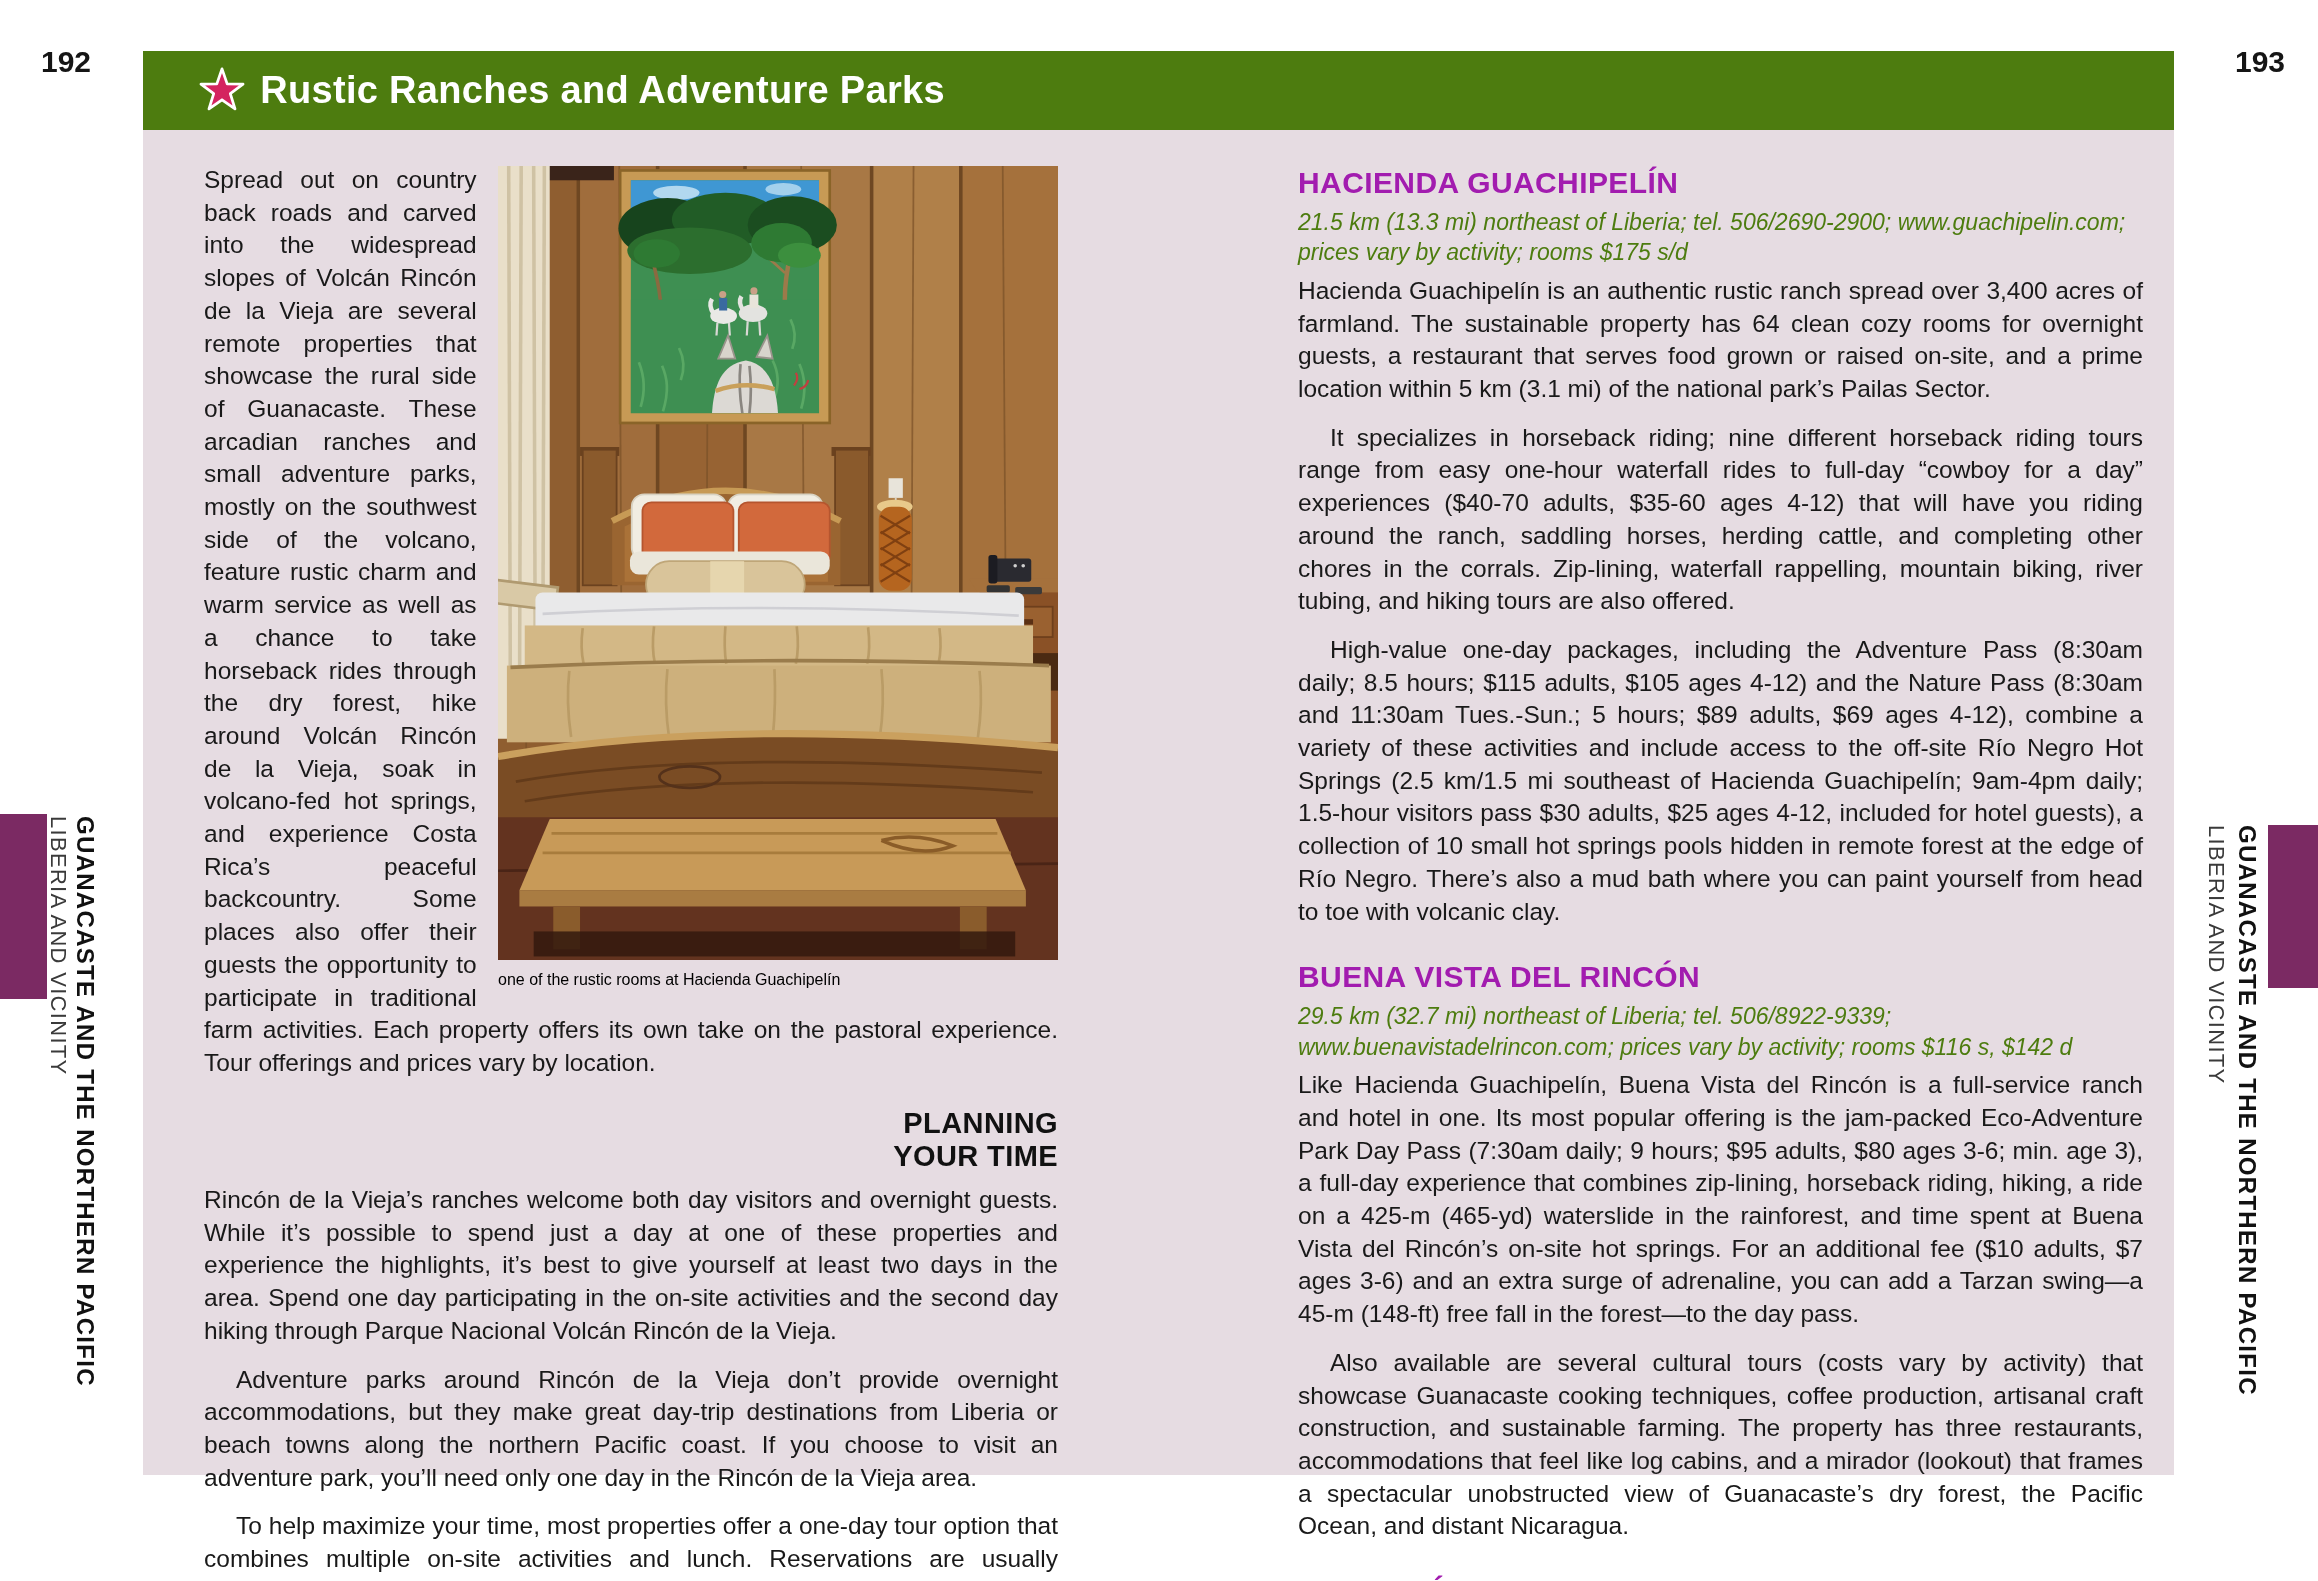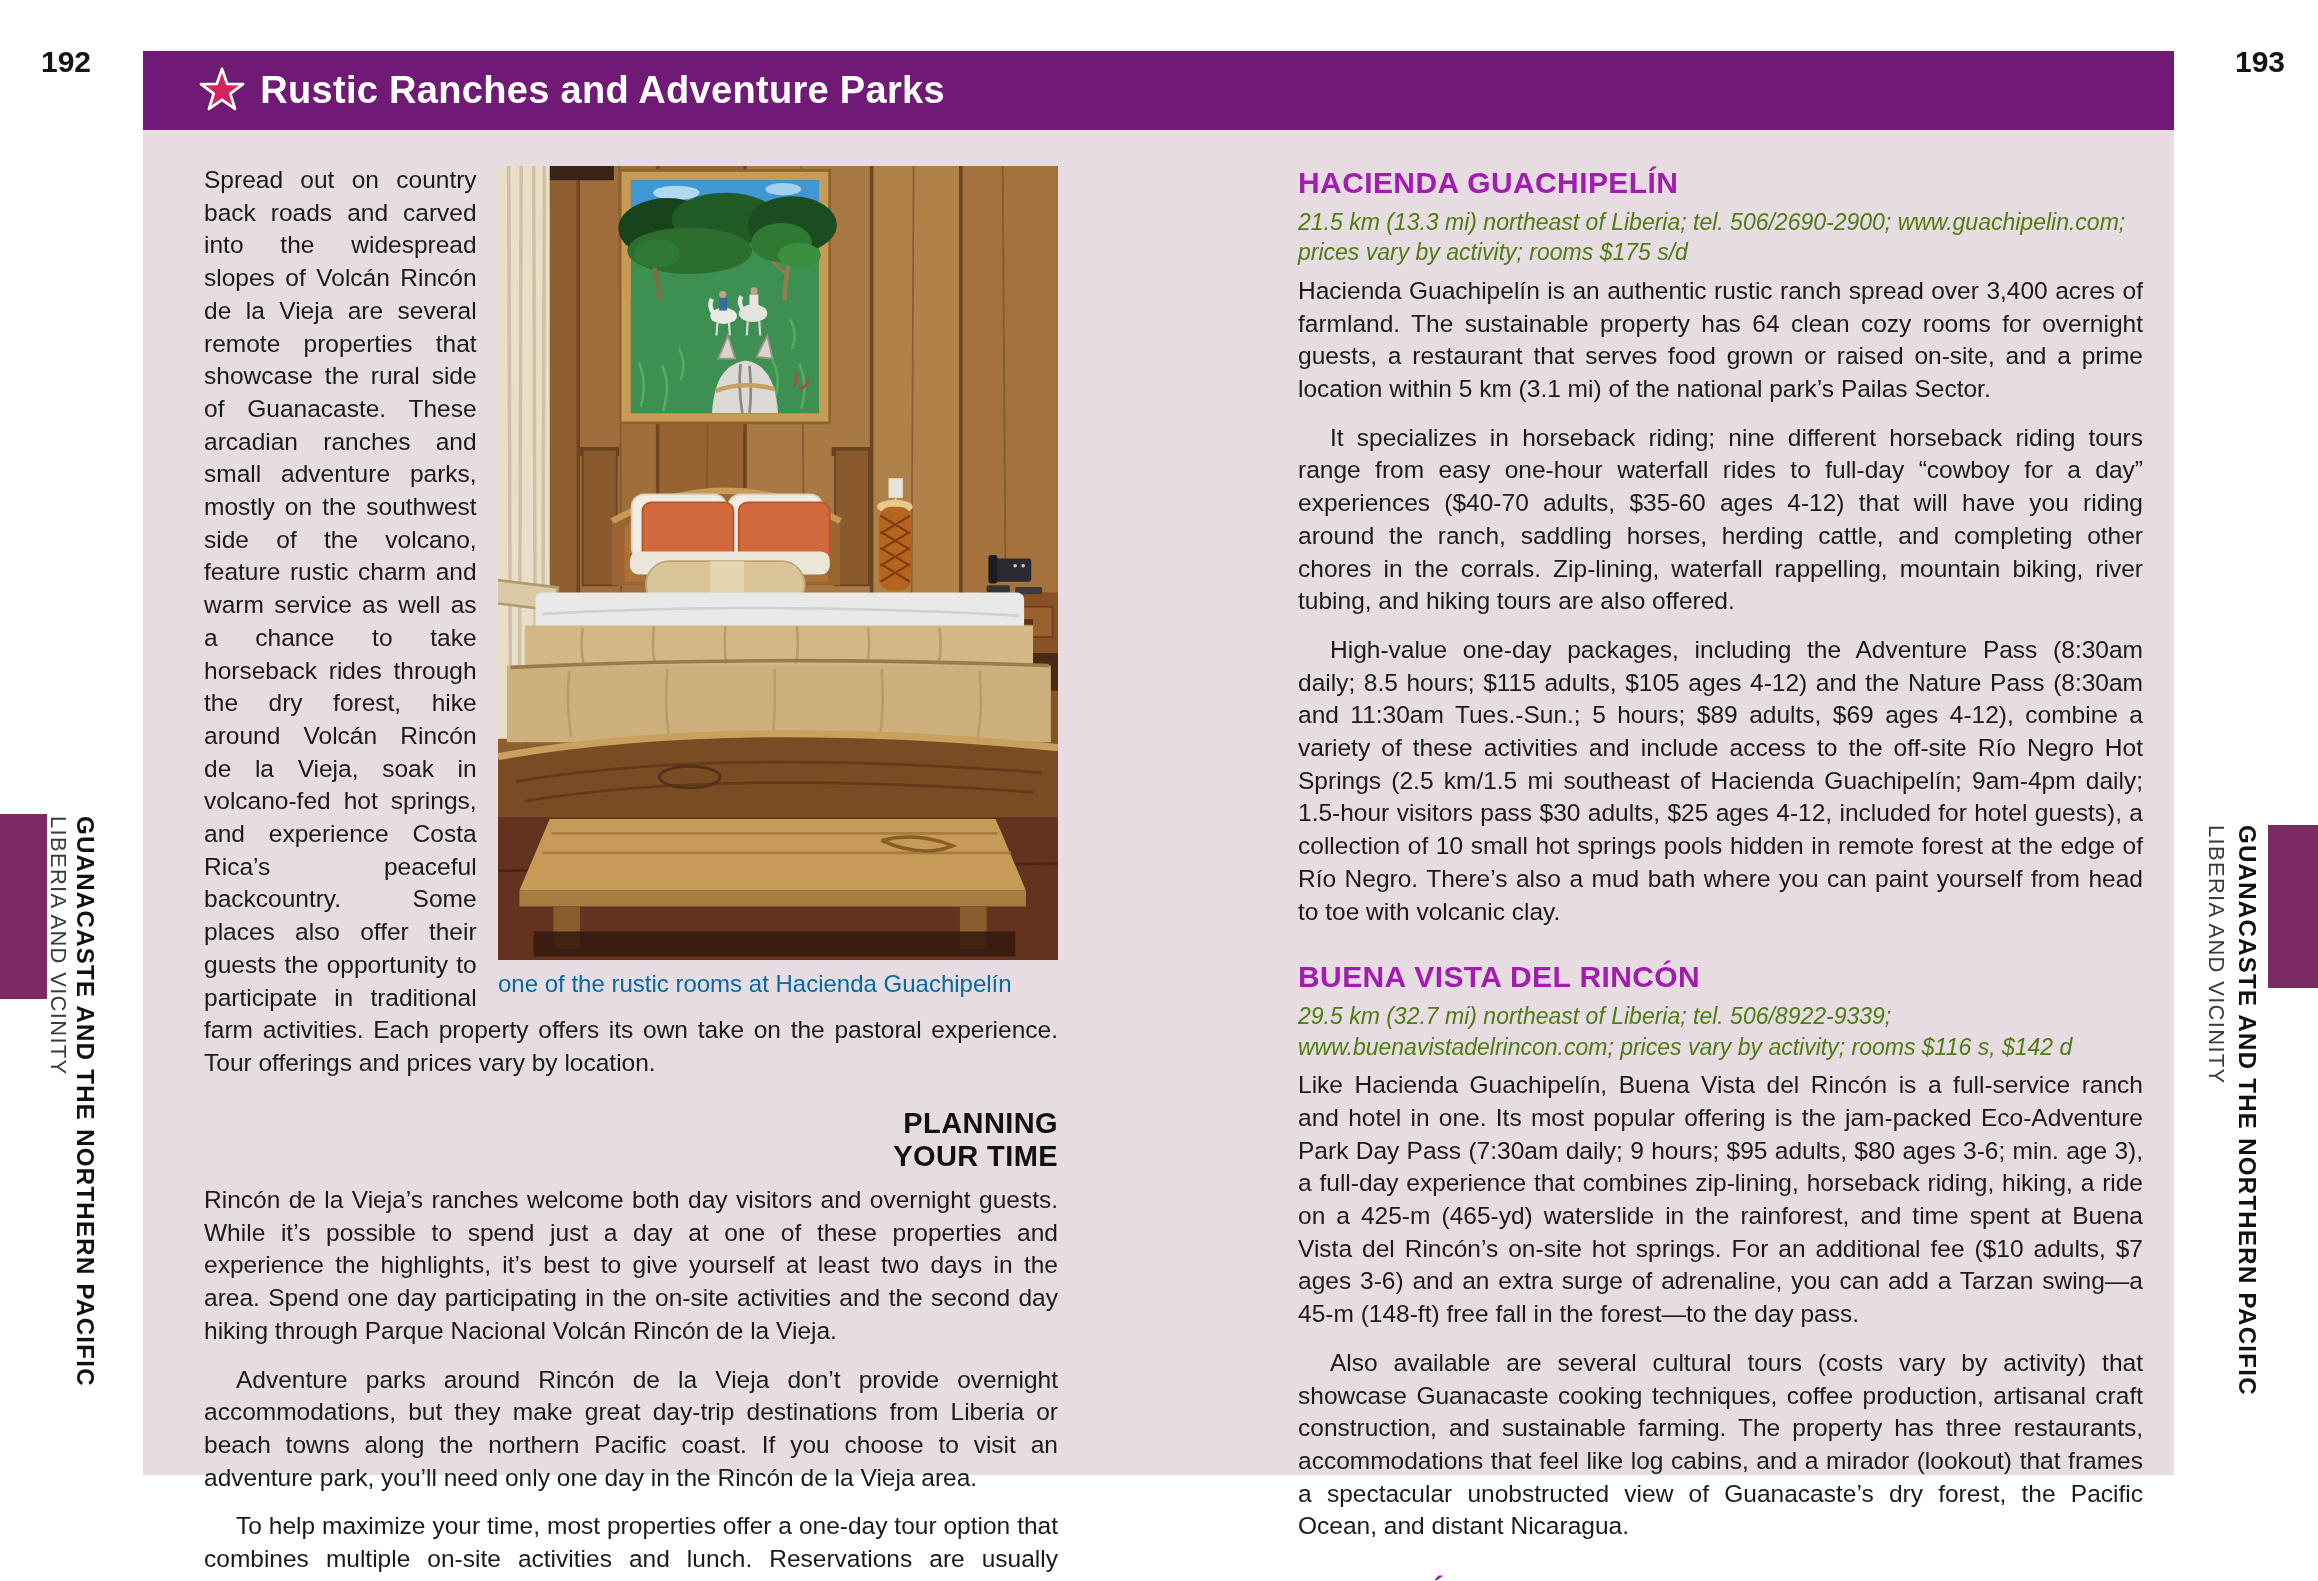--- a/index.html
+++ b/index.html
@@ -8,33 +8,33 @@
     font-family:"Liberation Sans",sans-serif;color:#191919;overflow:hidden;
     -webkit-font-smoothing:antialiased;
   }
   .page-num{position:absolute;top:45px;font-size:30px;font-weight:700;color:#151515;}
   .page-num.left{left:41px;}
   .page-num.right{left:2235px;}
 
   
   .header-band{
     position:absolute;left:143px;top:51px;width:2031px;height:79px;
-    background:#701a75;display:flex;align-items:center;
+    background:#4d7c0f;display:flex;align-items:center;
   }
   .header-band .star{margin-left:55px;flex:0 0 auto;}
   .header-title{color:#ffffff;font-size:38px;font-weight:700;margin-left:14.3px;letter-spacing:0.3px;}
 
   
   .pink-panel{position:absolute;left:143px;top:130px;width:2031px;height:1345px;background:#e6dce2;}
 
   
   .left-page{position:absolute;left:61px;top:34px;width:854px;}
   .photo-figure{float:right;width:560px;margin:1.8px 0 9px 21.4px;}
   .photo-frame{width:560px;height:794px;overflow:hidden;background:#9a6836;}
-  figcaption{font-size:24px;color:#0369a1;margin-top:10.7px;line-height:1.2;}
+  figcaption{font-size:16px;color:#000000;margin-top:10.7px;line-height:1.2;}
 
   .body-text{font-size:24.5px;line-height:1.335;text-align:justify;margin:0;}
   .body-text + .body-text{margin-top:16px;}
   .indent{text-indent:32px;}
   .b{font-weight:400;}
   .planning-head{
     font-size:29px;line-height:1.15;font-weight:700;letter-spacing:0.4px;
     margin:27px 0 10.7px 0;color:#111;text-align:right;
   }
 

